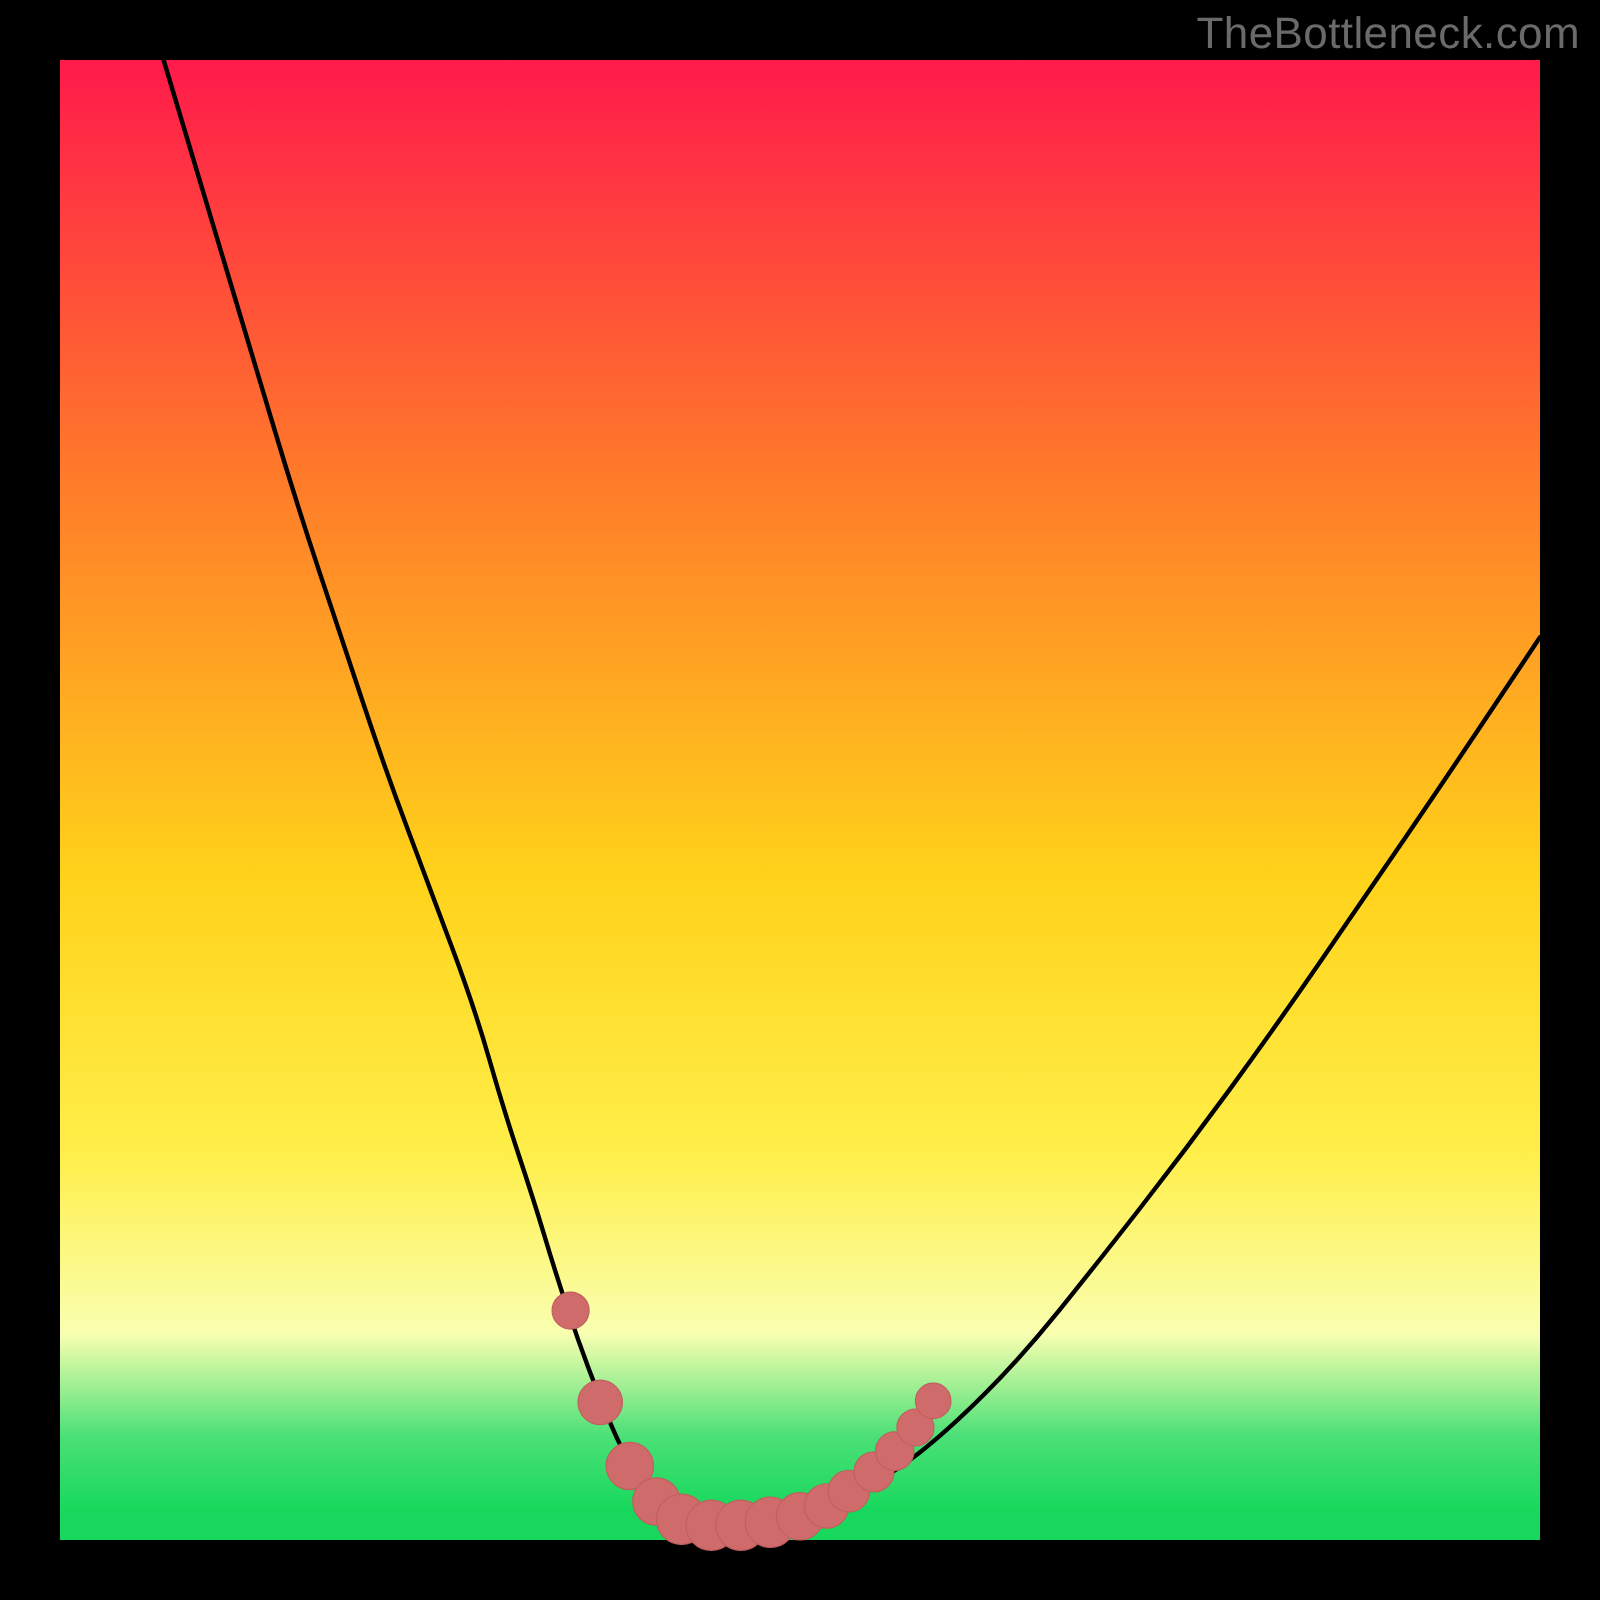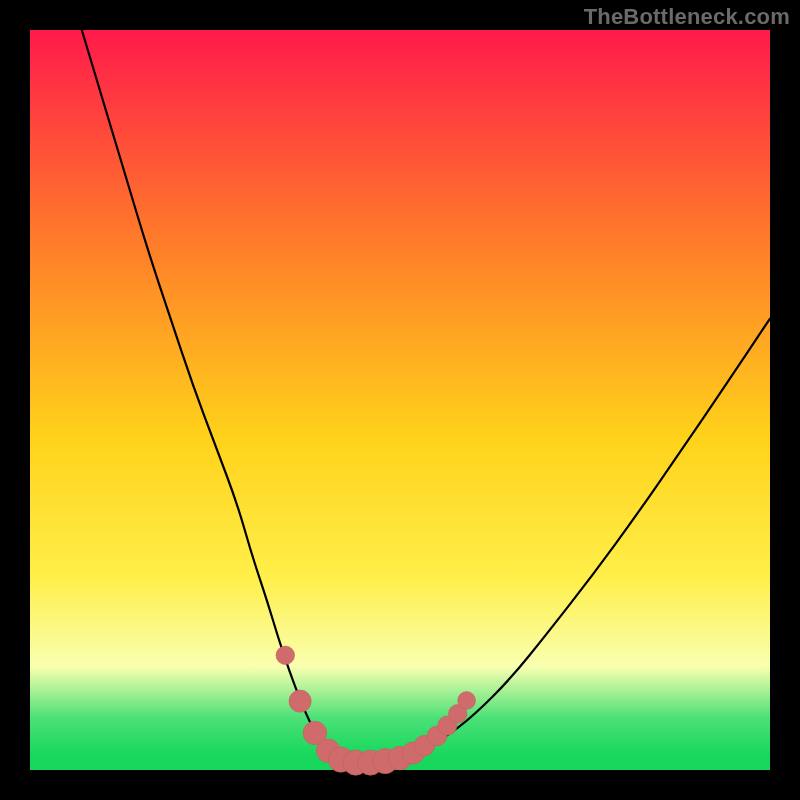--- a/index.html
+++ b/index.html
@@ -15,21 +15,21 @@
     position: relative;
     width: 800px;
     height: 800px;
     background: #000;
   }
   .watermark {
     position: absolute;
     top: 4px;
     right: 10px;
     font-size: 22px;
-    font-weight: 700;
+    font-weight: 400;
     color: #6a6a6a;
     letter-spacing: 0.2px;
     z-index: 50;
   }
   svg {
     position: absolute;
     top: 0;
     left: 0;
   }
 </style>

